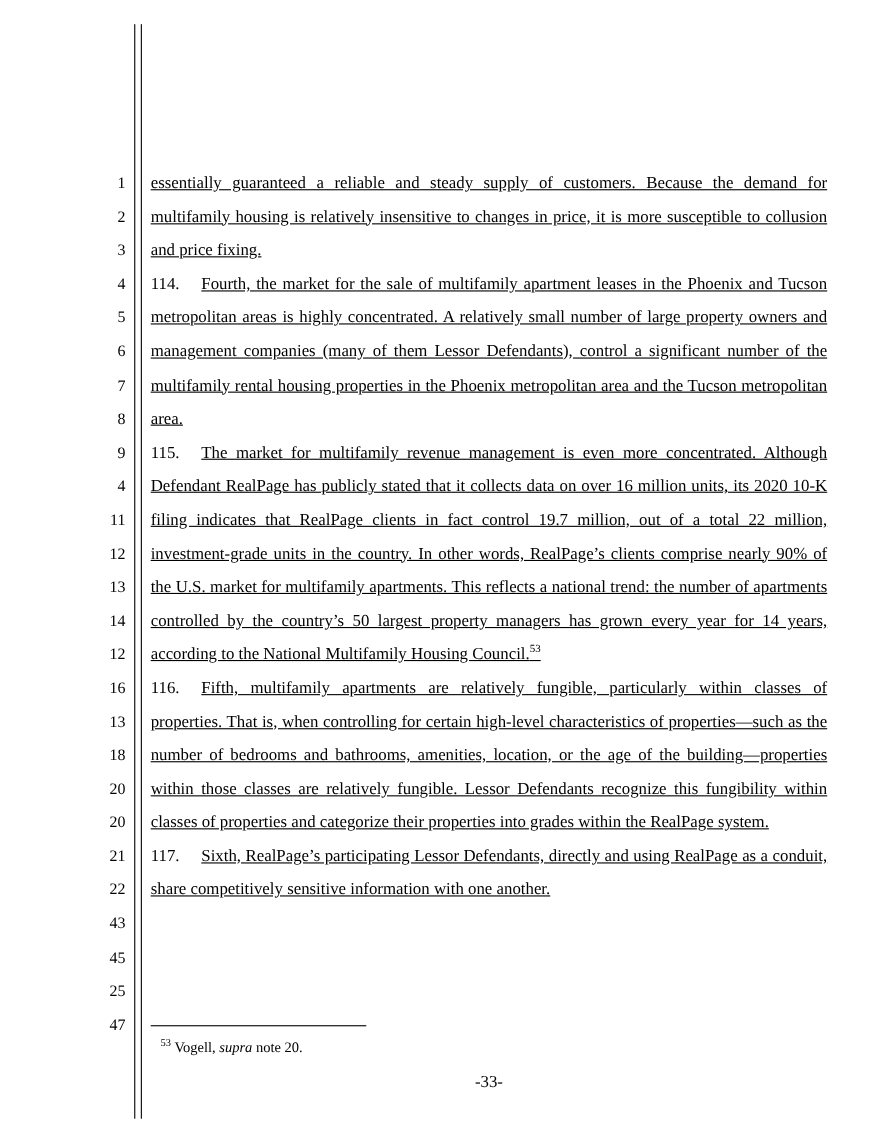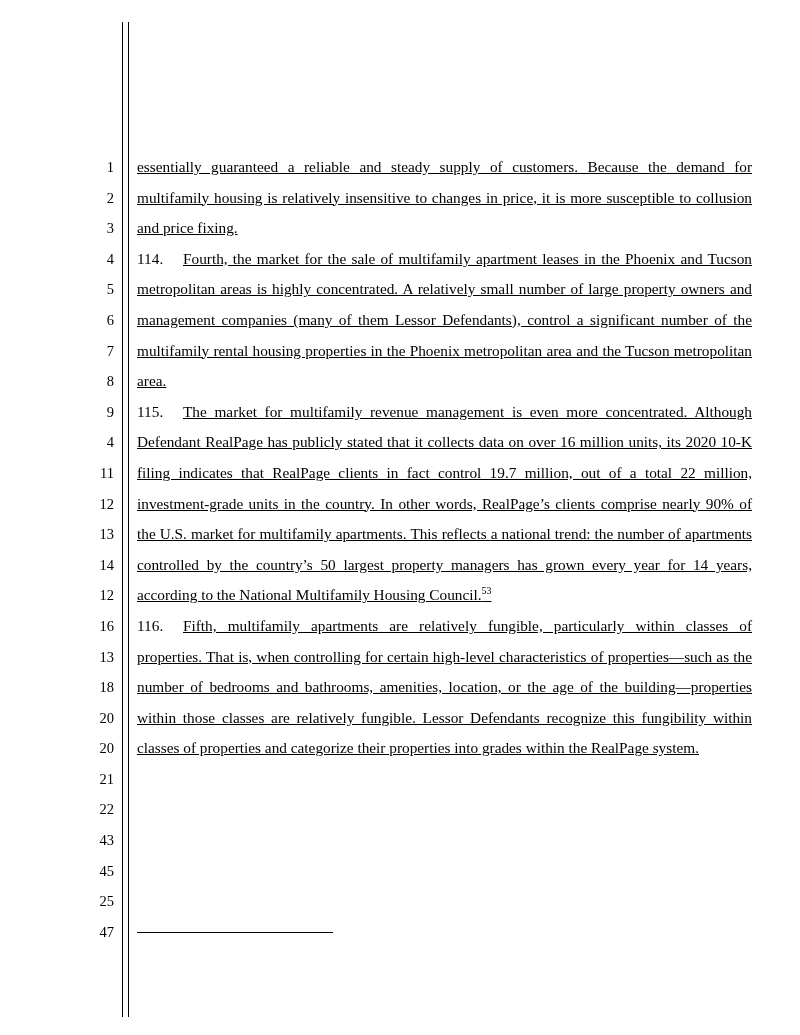--- a/index.html
+++ b/index.html
@@ -145,20 +145,28 @@
   <div class="body-col">
 
     <p><span>essentially guaranteed a reliable and steady supply of customers. Because the demand for multifamily housing is relatively insensitive to changes in price, it is more susceptible to collusion and price fixing.</span></p>
 
     <p class="para-indent"><span class="num-label">114.</span><span>Fourth, the market for the sale of multifamily apartment leases in the Phoenix and Tucson metropolitan areas is highly concentrated. A relatively small number of large property owners and management companies (many of them Lessor Defendants), control a significant number of the multifamily rental housing properties in the Phoenix metropolitan area and the Tucson metropolitan area.</span></p>
 
     <p class="para-indent"><span class="num-label">115.</span><span>The market for multifamily revenue management is even more concentrated. Although Defendant RealPage has publicly stated that it collects data on over 16 million units, its 2020 10-K filing indicates that RealPage clients in fact control 19.7 million, out of a total 22 million, investment-grade units in the country. In other words, RealPage’s clients comprise nearly 90% of the U.S. market for multifamily apartments. This reflects a national trend: the number of apartments controlled by the country’s 50 largest property managers has grown every year for 14 years, according to the National Multifamily Housing Council.</span><span class="sup">53</span></p>
 
     <p class="para-indent"><span class="num-label">116.</span><span>Fifth, multifamily apartments are relatively fungible, particularly within classes of properties. That is, when controlling for certain high-level characteristics of properties—such as the number of bedrooms and bathrooms, amenities, location, or the age of the building—properties within those classes are relatively fungible. Lessor Defendants recognize this fungibility within classes of properties and categorize their properties into grades within the RealPage system.</span></p>
 
+    <p class="para-indent"><span class="num-label">117.</span><span>Sixth, RealPage’s participating Lessor Defendants, directly and using RealPage as a conduit, share competitively sensitive information with one another.</span></p>
 
   </div>
 
   <div class="footnote-sep"></div>
 
+  <div class="footnote">
+    <span class="fn-mark">53</span>
+    <span>Vogell,</span>
+    <em>supra</em>
+    <span>note 20.</span>
+  </div>
 
+  <div class="page-number">-33-</div>
 
 </div>
 
 </body></html>

